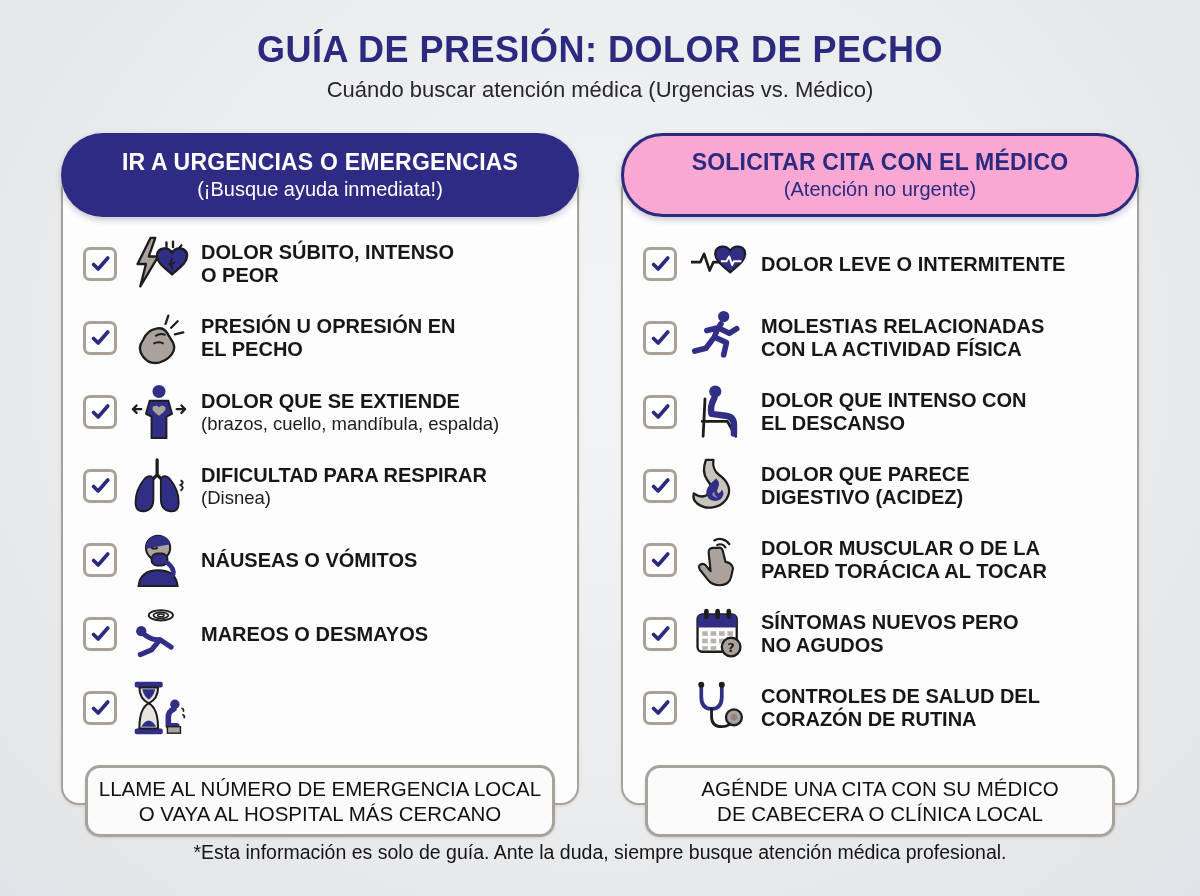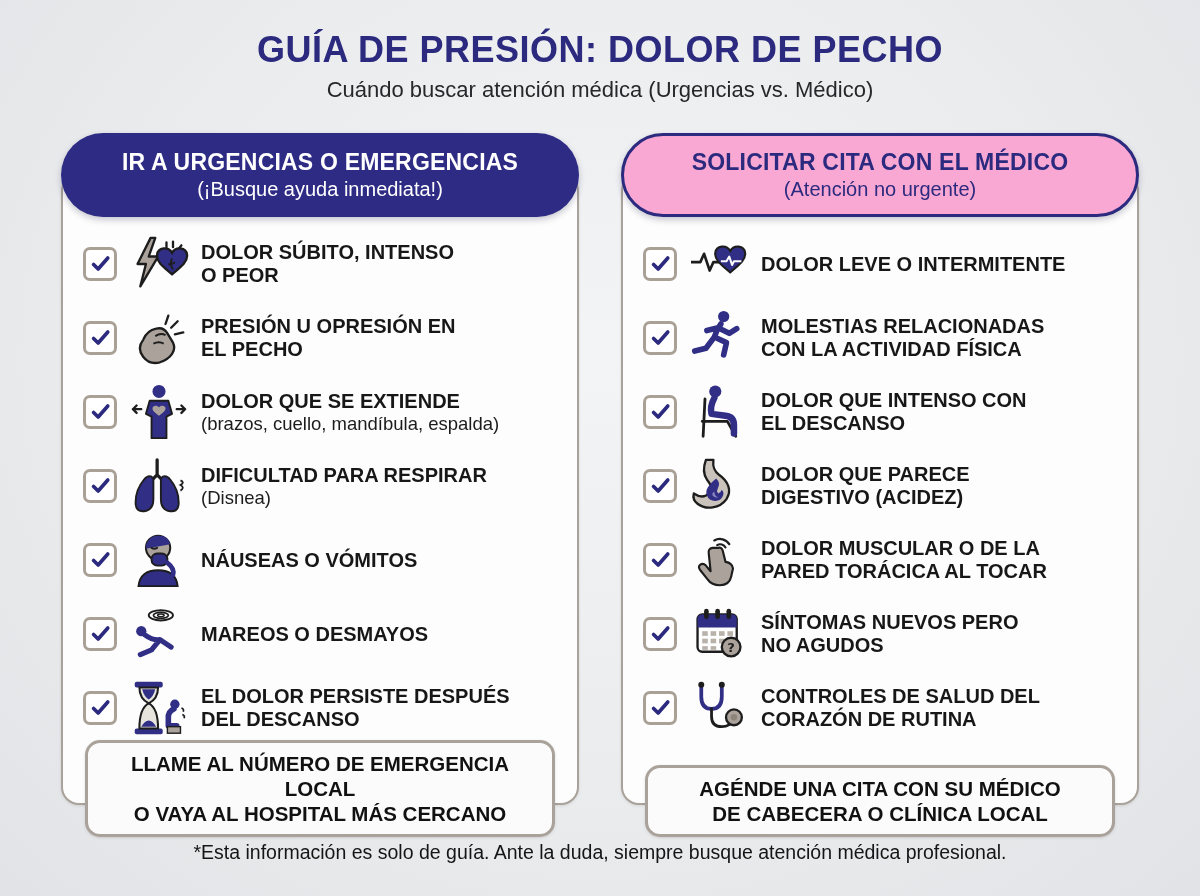--- a/index.html
+++ b/index.html
@@ -34,21 +34,21 @@
   .checkbox svg{width:22px;height:22px;overflow:visible;}
   .icon{width:66px;height:58px;flex:none;display:flex;align-items:center;justify-content:center;}
   .icon svg{width:60px;height:56px;}
   .item-text{min-width:0;}
   .item-title{font-size:20px;font-weight:700;color:#171717;line-height:23px;white-space:pre-line;}
   .item-note{font-size:18.5px;color:#1c1c1c;line-height:21px;white-space:pre-line;}
   .item-note:empty{display:none;}
   .action-box{
     position:absolute;left:22px;right:22px;bottom:-34px;background:#fbfbfb;
     border:3px solid #a9a29a;border-radius:15px;padding:8px 6px;text-align:center;
-    font-weight:700;font-size:20.5px;line-height:25px;color:#111;white-space:pre-line;
+    font-weight:400;font-size:20.5px;line-height:25px;color:#111;white-space:pre-line;
     box-shadow:0 1px 3px rgba(0,0,0,.12);
   }
   .footnote{margin-top:36px;text-align:center;font-size:19.5px;color:#151515;}
   
   .nv{fill:#312e86;}
   .gy{fill:#aba39b;}
   .ln{fill:none;stroke:#1d1d1d;}
   .nvln{fill:none;stroke:#312e86;}
 </style>
 </head>
@@ -207,25 +207,20 @@
               <rect x="6" y="2" width="30" height="6" rx="2" class="nv"></rect>
               <rect x="6" y="52" width="30" height="6" rx="2" class="nv"></rect>
               <path d="M11 8 h20 q0 12-10 17 q10 5 10 27 h-20 q0-22 10-27 q-10-5-10-17 Z" fill="#e7e3dd" stroke="#1d1d1d" stroke-width="2.2"></path>
               <path d="M14 10 h14 q-2 8-7 11 q-5-3-7-11 Z" class="nv"></path>
               <path d="M13 50 q8-13 16 0 Z" class="nv"></path>
               <circle cx="49" cy="26" r="5" class="nv"></circle>
               <path d="M48 31 q-7 3-6 11 v7 h9" class="nvln" stroke-width="6" stroke-linecap="round" stroke-linejoin="round"></path>
               <path d="M56 30 q3 1 2 4 M57 37 q3 1 2 4" class="ln" stroke-width="1.8"></path>
               <rect x="41" y="50" width="14" height="7" class="gy" stroke="#1d1d1d" stroke-width="1.5"></rect>
             </svg>
-          </span>
-          <span class="item-text">
-            <div class="item-title">EL DOLOR PERSISTE DESPUÉS
-DEL DESCANSO</div>
-
           </span>
         </div>
 
       </div>
 
       <div class="action-box">LLAME AL NÚMERO DE EMERGENCIA LOCAL
 O VAYA AL HOSPITAL MÁS CERCANO</div>
     </div>
 
     <div class="card">

